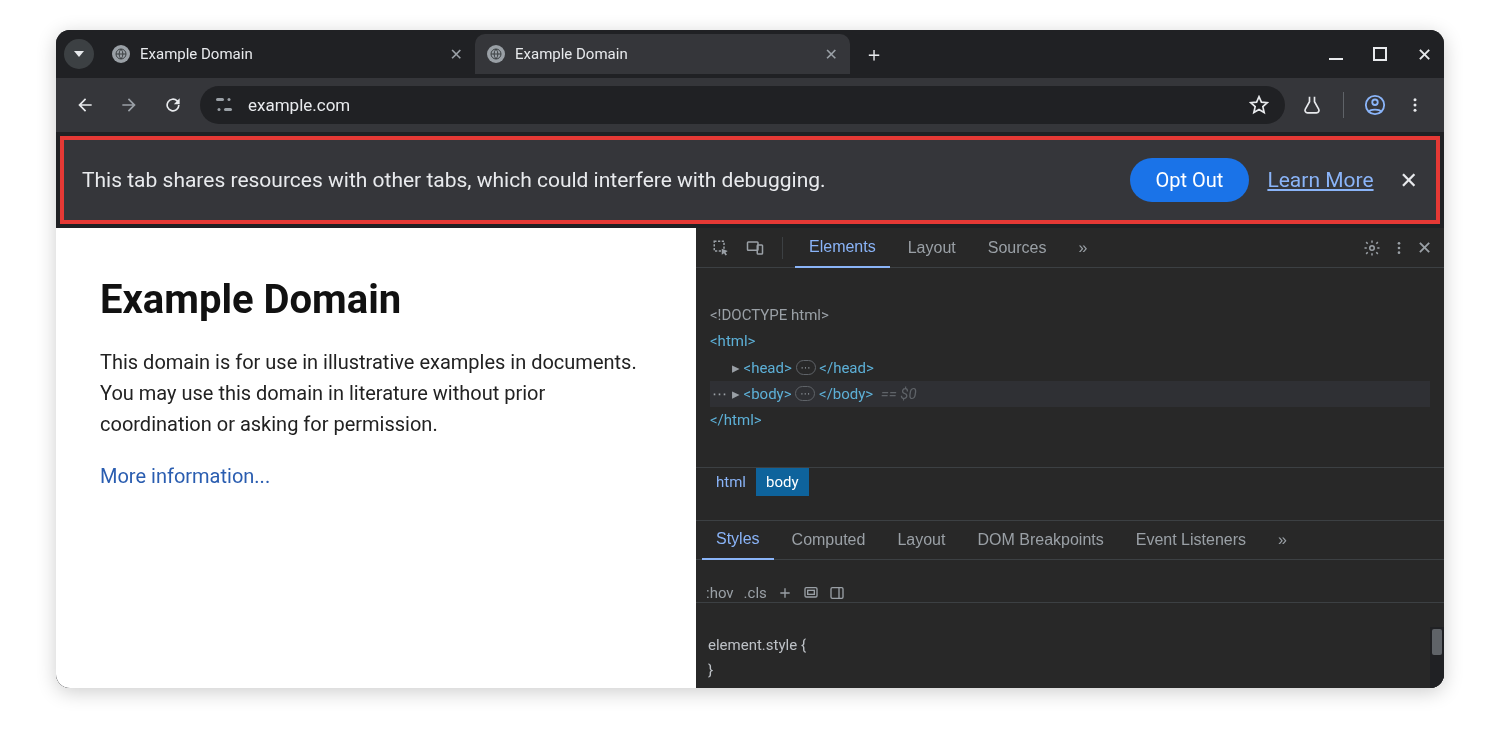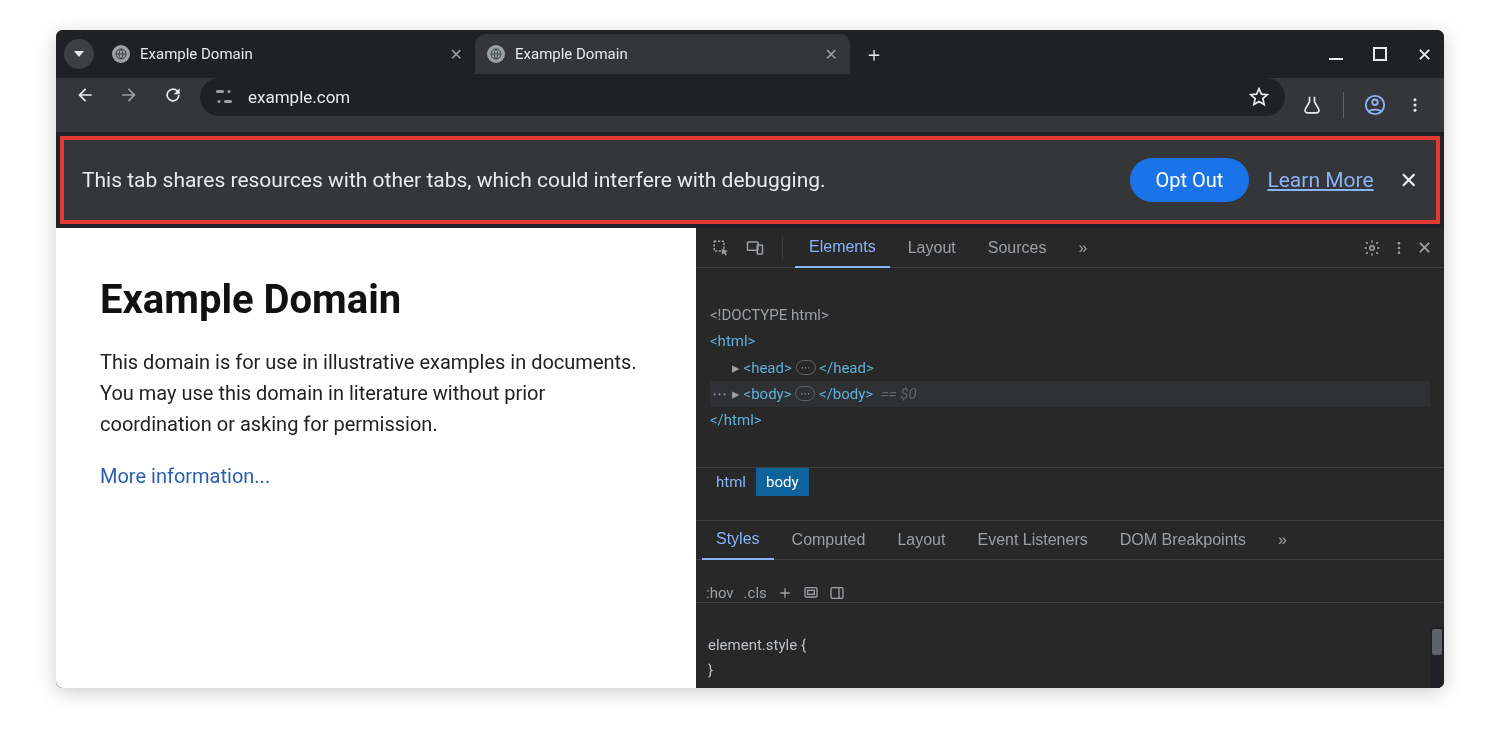--- a/index.html
+++ b/index.html
@@ -1,33 +1,33 @@
 <!DOCTYPE html>
 <html><head>
 <meta charset="utf-8">
 <style>
   * { margin:0; padding:0; box-sizing:border-box; font-family:-apple-system,BlinkMacSystemFont,"Segoe UI",Roboto,sans-serif; }
   body { background:#fff; display:flex; justify-content:center; padding:30px; }
-  .window { width:1388px; background:#202124; border-radius:7px; overflow:hidden; box-shadow:0 4px 20px rgba(0,0,0,.2); }
+  .window { width:1388px; background:#202124; border-radius:14px; overflow:hidden; box-shadow:0 4px 20px rgba(0,0,0,.2); }
 
   
   .tabstrip { display:flex; align-items:center; height:48px; background:#202124; padding-left:8px; padding-right:12px; }
   .tab-dropdown { width:30px; height:30px; border-radius:50%; background:#3c4043; color:#e8eaed; display:flex; align-items:center; justify-content:center; font-size:12px; margin-right:6px; cursor:pointer; }
   .tab { display:flex; align-items:center; height:40px; padding:0 12px; gap:10px; color:#e8eaed; font-size:15px; border-radius:10px 10px 0 0; width:375px; position:relative; cursor:pointer; }
   .tab.active { background:#35363a; }
   .tab .favicon { width:18px; height:18px; border-radius:50%; background:#9aa0a6; display:flex; align-items:center; justify-content:center; }
   .tab .favicon svg { width:12px; height:12px; fill:#3c4043; }
   .tab .title { flex:1; white-space:nowrap; overflow:hidden; text-overflow:ellipsis; }
   .tab .close { font-size:16px; color:#9aa0a6; cursor:pointer; }
   .newtab { color:#e8eaed; font-size:20px; margin-left:14px; cursor:pointer; }
   .wincontrols { margin-left:auto; display:flex; align-items:center; gap:30px; color:#e8eaed; font-size:18px; }
   .wincontrols span { cursor:pointer; }
 
   
-  .toolbar { display:flex; height:54px; background:#35363a; padding:0 12px; gap:10px; }
+  .toolbar { display:flex; align-items:center; height:54px; background:#35363a; padding:0 12px; gap:10px; }
   .iconbtn { width:34px; height:34px; display:flex; align-items:center; justify-content:center; color:#9aa0a6; cursor:pointer; border-radius:50%; }
   .iconbtn.enabled { color:#e8eaed; }
   .omnibox { flex:1; height:38px; background:#202124; border-radius:19px; display:flex; align-items:center; padding:0 16px; gap:12px; color:#e8eaed; font-size:17px; }
   .omnibox .site-icon { font-size:14px; color:#9aa0a6; letter-spacing:-2px; }
   .rightcluster { display:flex; align-items:center; gap:6px; color:#e8eaed; }
   .divider-v { width:1px; height:26px; background:#5f6368; margin:0 8px; }
 
   
   .infobar-wrap { border:4px solid #e53935; margin:4px; }
   .infobar { background:#35363a; display:flex; align-items:center; padding:18px 18px; gap:18px; color:#e8eaed; font-size:21px; }
@@ -255,22 +255,22 @@
 
       <div class="breadcrumb">
         <span>html</span>
         <span class="active">body</span>
       </div>
 
       <div class="styles-tabs">
         <div class="dt-tab active">Styles</div>
         <div class="dt-tab">Computed</div>
         <div class="dt-tab">Layout</div>
+        <div class="dt-tab">DOM Breakpoints</div>
         <div class="dt-tab">Event Listeners</div>
-        <div class="dt-tab">DOM Breakpoints</div>
         <div class="dt-tab">»</div>
       </div>
 
       <div class="styles-toolbar">
         <span class="tool">:hov</span>
         <span class="tool">.cls</span>
         <span class="tool">
           <svg width="16" height="16" viewBox="0 0 24 24">
               <path d="M12 5v14M5 12h14" stroke="#9aa0a6" stroke-width="2"></path>
             </svg>

